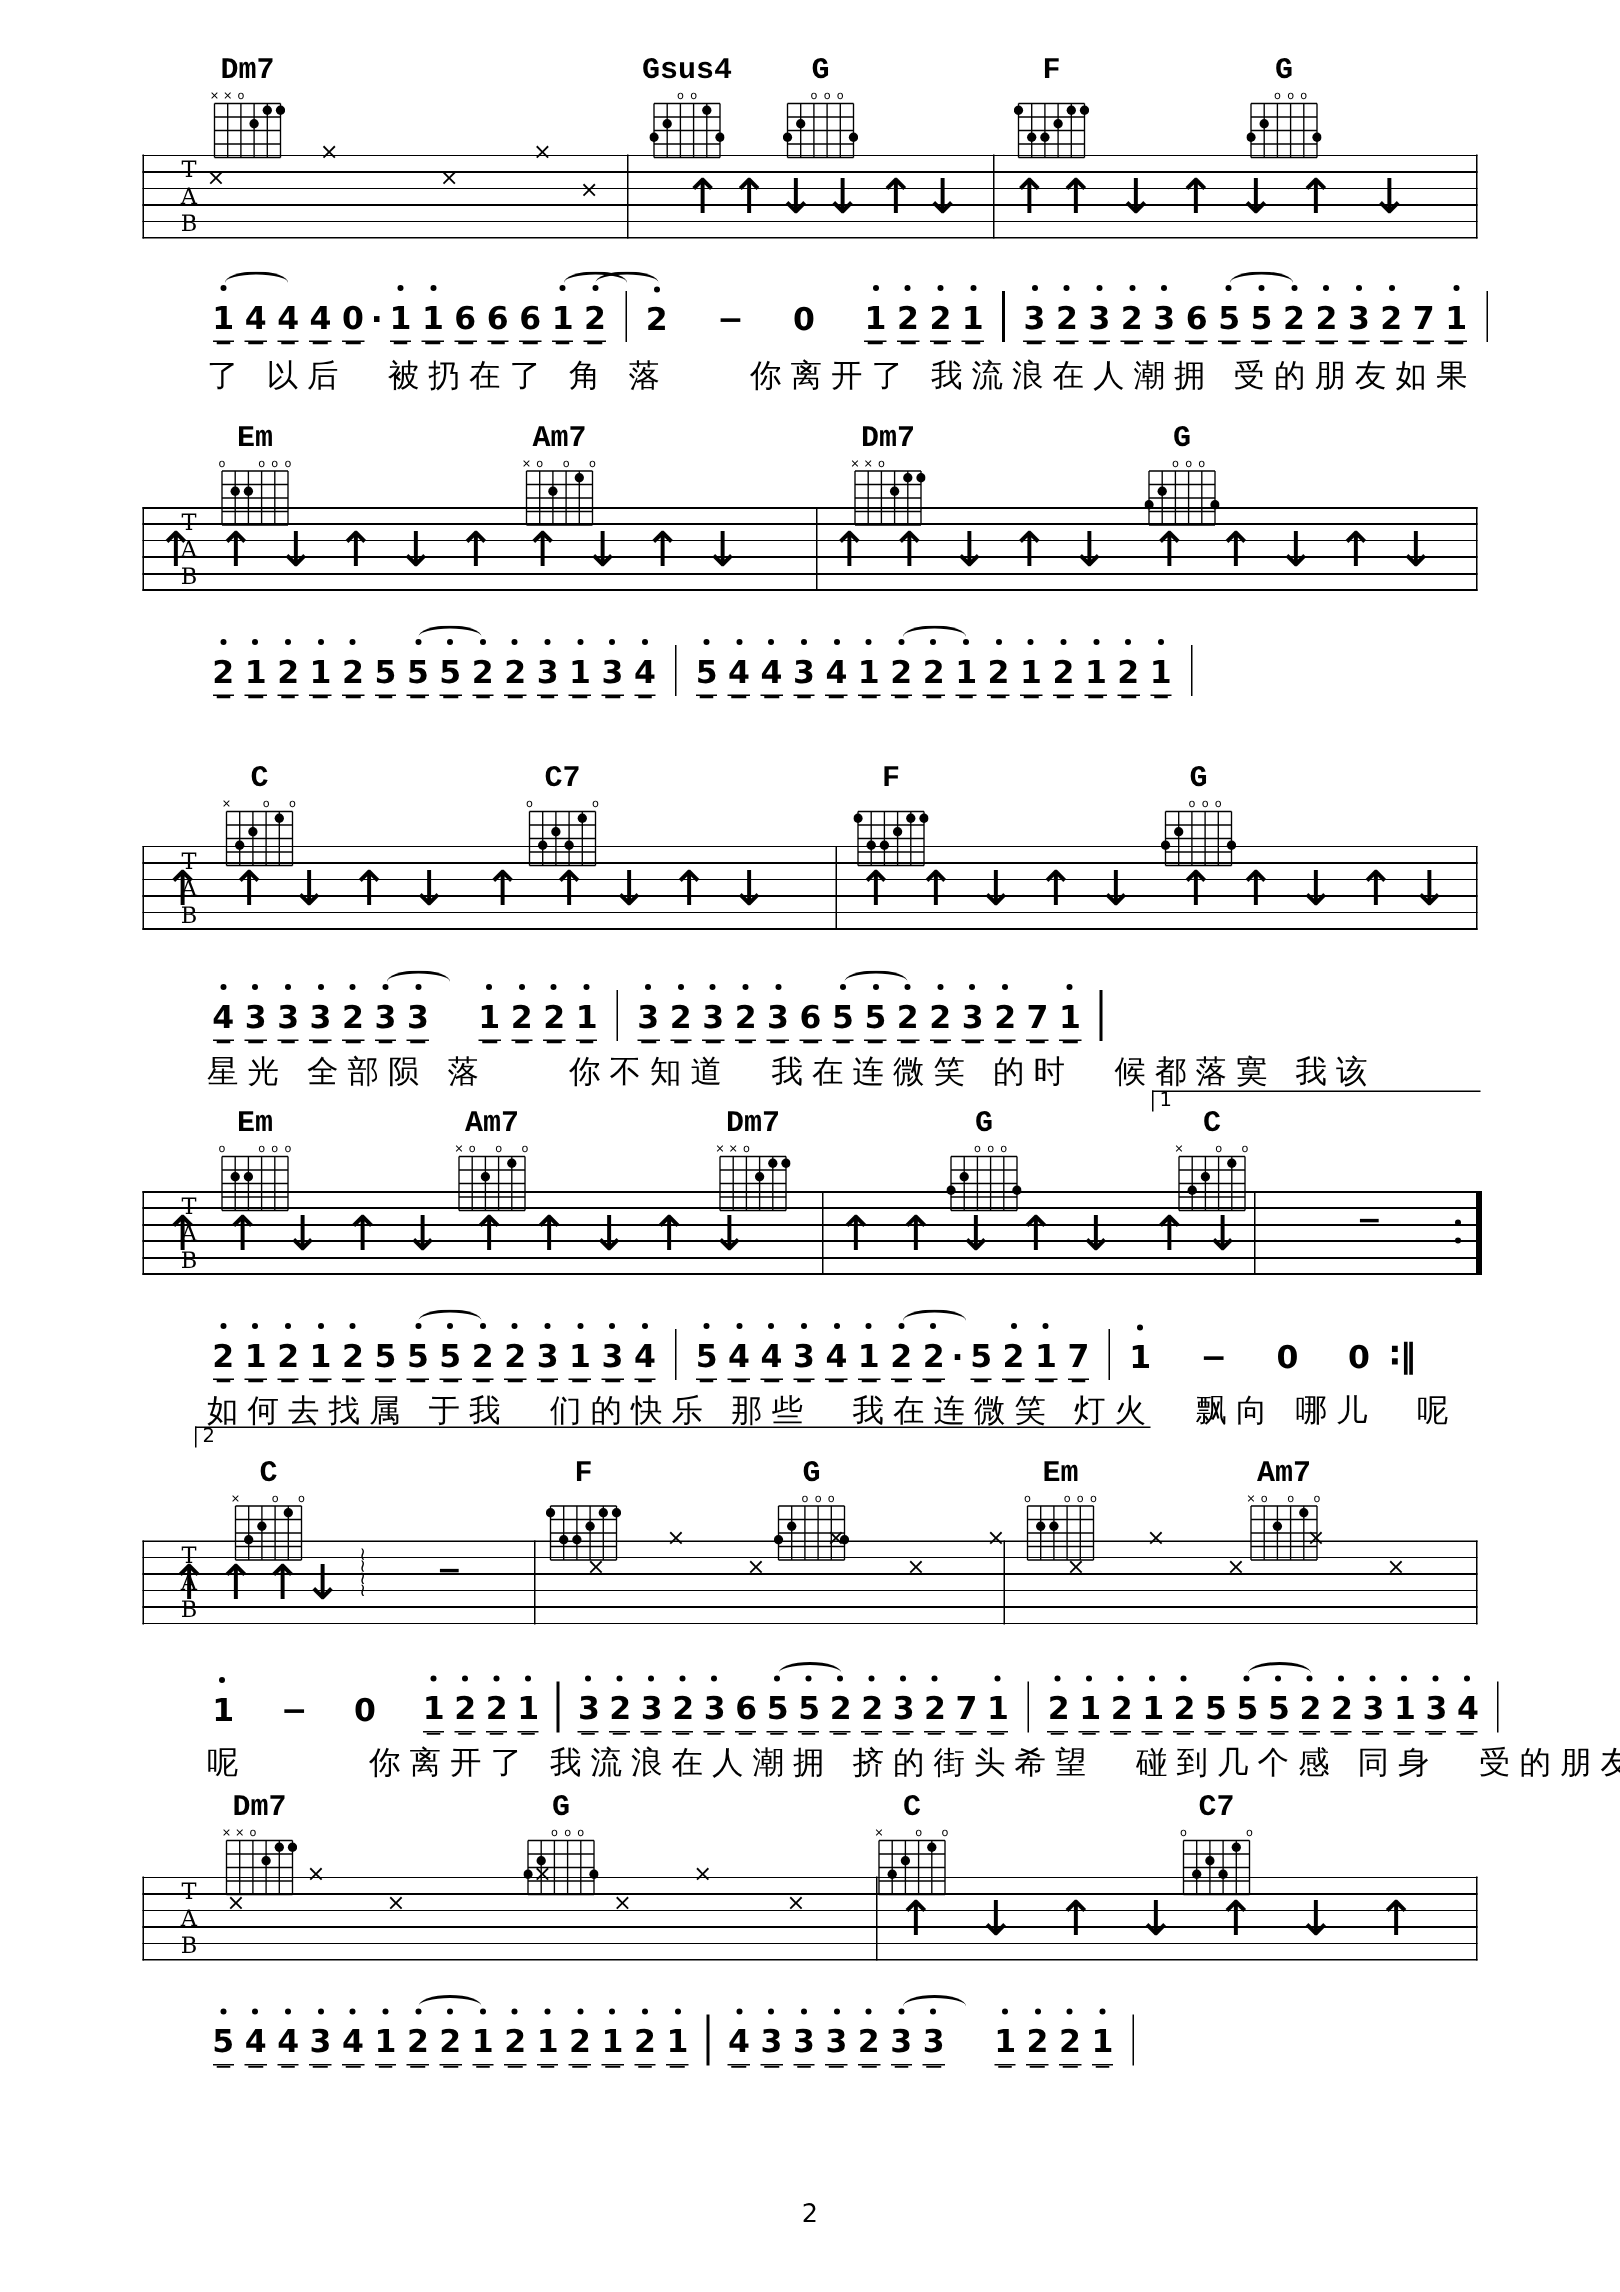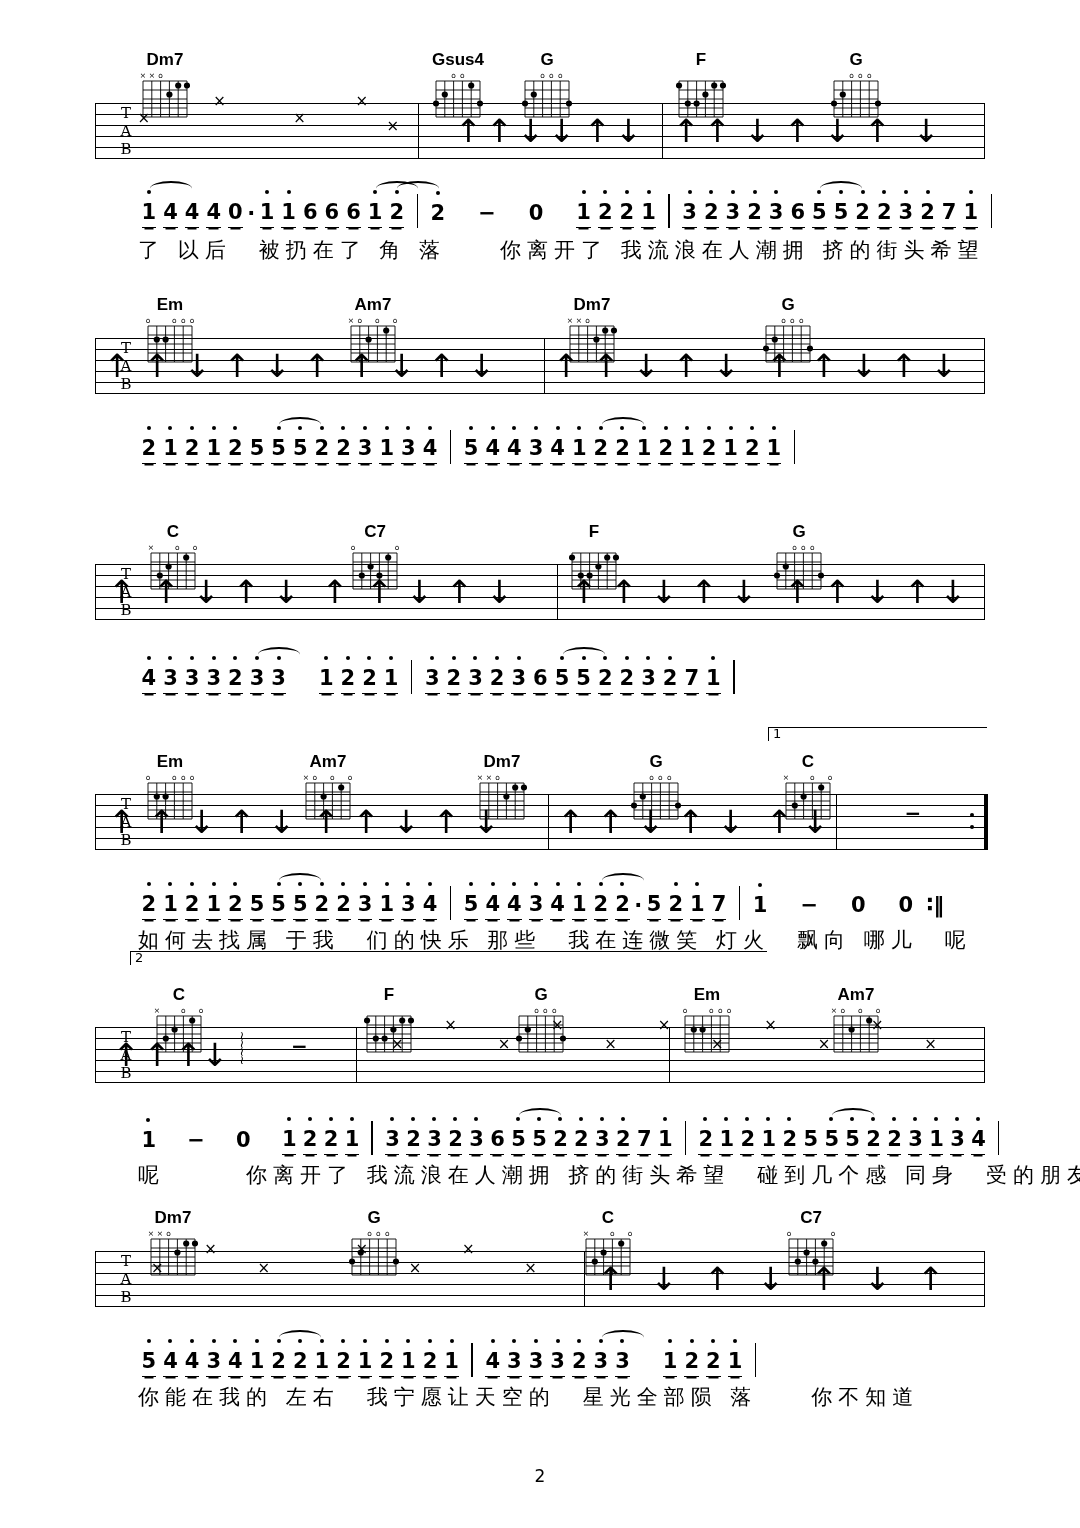--- a/index.html
+++ b/index.html
@@ -1,20 +1,20 @@
 <!DOCTYPE html>
 <html><head>
 <meta charset="utf-8">
 <style>
   html,body{margin:0;padding:0;background:#e8e8e8;}
   .page{position:relative;width:1080px;height:1528px;background:#ffffff;
         font-family:"DejaVu Sans",sans-serif;color:#000;overflow:hidden;margin:0 auto;}
   
   .chord{position:absolute;width:64px;text-align:center;}
-  .cname{font-size:17px;font-weight:bold;line-height:20px;font-family:Liberation Sans, sans-serif;margin-top:12px;}
+  .cname{font-size:20px;font-weight:bold;line-height:20px;font-family:Liberation Mono, monospace;}
   .cgrid{margin-top:0;}
   
   .staff{position:absolute;left:95px;width:890px;height:57px;}
   .lines{position:absolute;left:0;top:0;width:890px;height:56px;
          background:repeating-linear-gradient(to bottom,#000 0,#000 1px,transparent 1px,transparent 11px);}
   .clef{position:absolute;left:24px;width:14px;text-align:center;
         font-family:"DejaVu Serif",serif;font-size:15px;line-height:18px;}
   .barline{position:absolute;top:0;width:1px;height:56px;background:#000;}
   .thickbar{position:absolute;right:-3px;top:0;width:4px;height:56px;background:#000;}
   .rdots{position:absolute;right:11px;top:19px;width:4px;height:4px;border-radius:50%;
@@ -223,21 +223,21 @@
       <span class="note hi tie u">5</span>
       <span class="note hi u">5</span>
       <span class="note hi u">2</span>
       <span class="note hi u">2</span>
       <span class="note hi u">3</span>
       <span class="note hi u">2</span>
       <span class="note u">7</span>
       <span class="note hi u">1</span>
       <span class="mbar"></span>
     </div>
-    <div class="lyrics" style="top: 236px;">了 以后　被扔在了 角 落　　你离开了 我流浪在人潮拥 挤的街头希望</div>
+    <div class="lyrics" style="top: 236px;">了 以后　被扔在了 角 落　　你离开了 我流浪在人潮拥 受的朋友如果</div>
     <div class="chord" style="left: 138px; top: 283px;">
       <div class="cname">Em</div>
       <div class="cgrid"><svg width="50" height="49" viewBox="0 0 50 49">
           <text x="3" y="8" font-size="7.5" text-anchor="middle">o</text>
           <text x="29.400000000000002" y="8" font-size="7.5" text-anchor="middle">o</text>
           <text x="38.2" y="8" font-size="7.5" text-anchor="middle">o</text>
           <text x="47" y="8" font-size="7.5" text-anchor="middle">o</text>
           <line x1="3" y1="11" x2="3" y2="47" stroke="#000" stroke-width="0.9"></line>
           <line x1="11.8" y1="11" x2="11.8" y2="47" stroke="#000" stroke-width="0.9"></line>
           <line x1="20.6" y1="11" x2="20.6" y2="47" stroke="#000" stroke-width="0.9"></line>
@@ -521,20 +521,21 @@
       <span class="note hi tie u">5</span>
       <span class="note hi u">5</span>
       <span class="note hi u">2</span>
       <span class="note hi u">2</span>
       <span class="note hi u">3</span>
       <span class="note hi u">2</span>
       <span class="note u">7</span>
       <span class="note hi u">1</span>
       <span class="mbar"></span>
     </div>
+    <div class="lyrics" style="top: 700px;">星光 全部陨 落　　你不知道　我在连微笑 的时　候都落寞 我该</div>
     <div class="chord" style="left: 138px; top: 740px;">
       <div class="cname">Em</div>
       <div class="cgrid"><svg width="50" height="49" viewBox="0 0 50 49">
           <text x="3" y="8" font-size="7.5" text-anchor="middle">o</text>
           <text x="29.400000000000002" y="8" font-size="7.5" text-anchor="middle">o</text>
           <text x="38.2" y="8" font-size="7.5" text-anchor="middle">o</text>
           <text x="47" y="8" font-size="7.5" text-anchor="middle">o</text>
           <line x1="3" y1="11" x2="3" y2="47" stroke="#000" stroke-width="0.9"></line>
           <line x1="11.8" y1="11" x2="11.8" y2="47" stroke="#000" stroke-width="0.9"></line>
           <line x1="20.6" y1="11" x2="20.6" y2="47" stroke="#000" stroke-width="0.9"></line>
@@ -1024,20 +1025,19 @@
       <span class="note hi u">2</span>
       <span class="note hi tie u">3</span>
       <span class="note hi u">3</span>
       <span class="spacer"></span>
       <span class="note hi u">1</span>
       <span class="note hi u">2</span>
       <span class="note hi u">2</span>
       <span class="note hi u">1</span>
       <span class="mbar"></span>
     </div>
-    <div class="lyrics" style="top: 1383px;">你能在我的 左右　我宁愿让天空的　星光全部陨 落　　你不知道</div>
     <div class="volta" style="left: 768px; top: 727px; width: 218px;">
       <span>1</span>
     </div>
     <div class="volta" style="left: 130px; top: 951px; width: 636px;">
       <span>2</span>
     </div>
   </div>
 
 </body></html>

